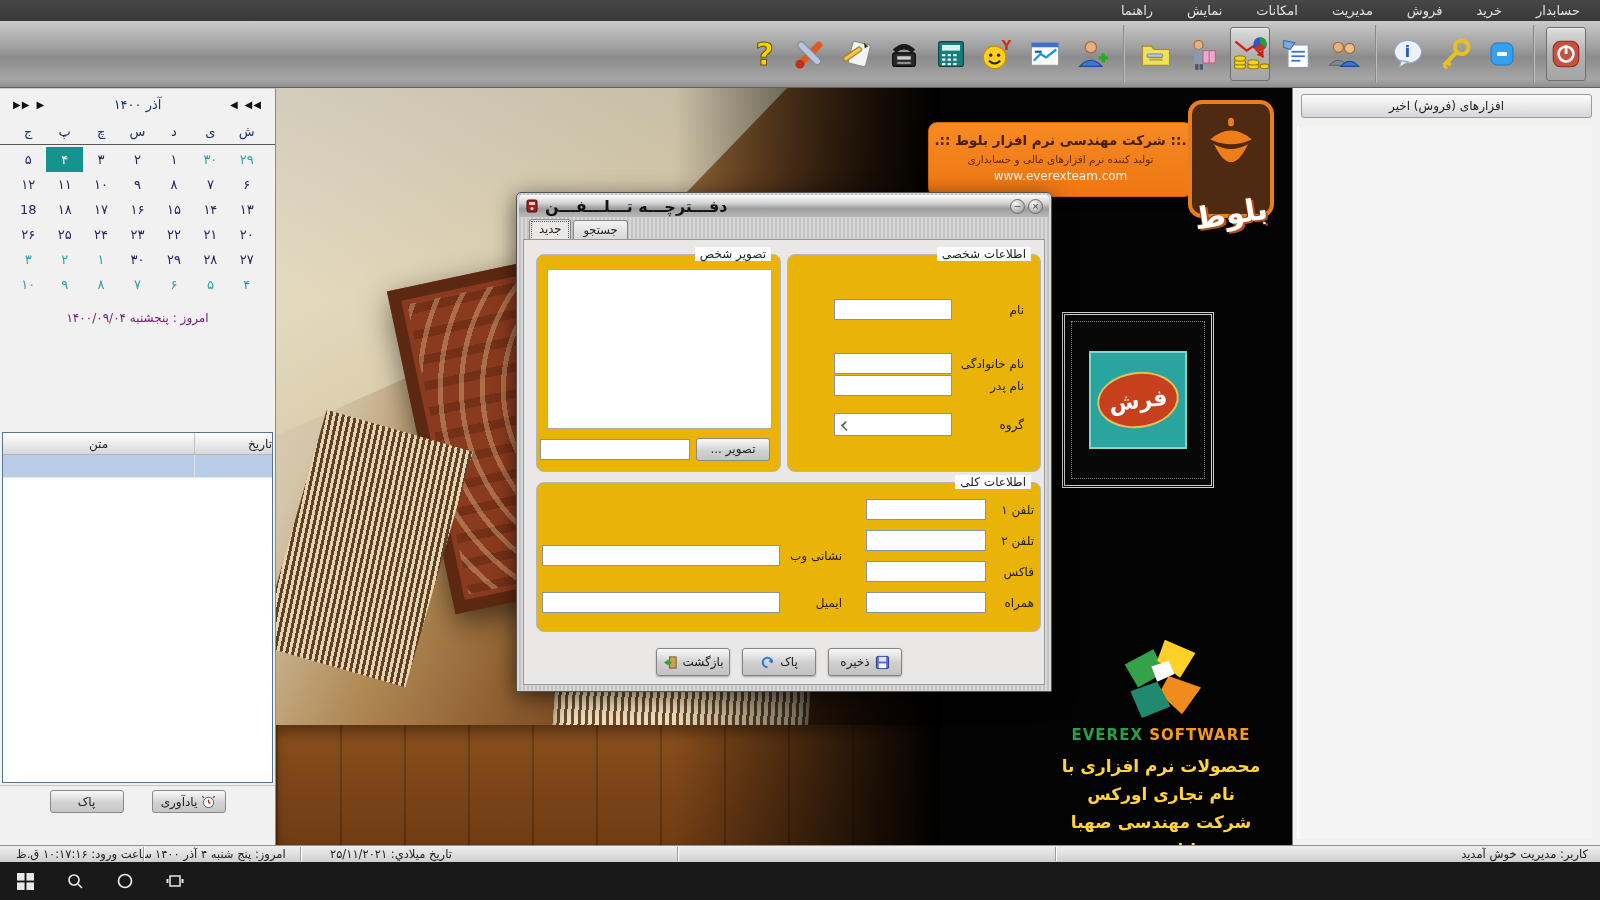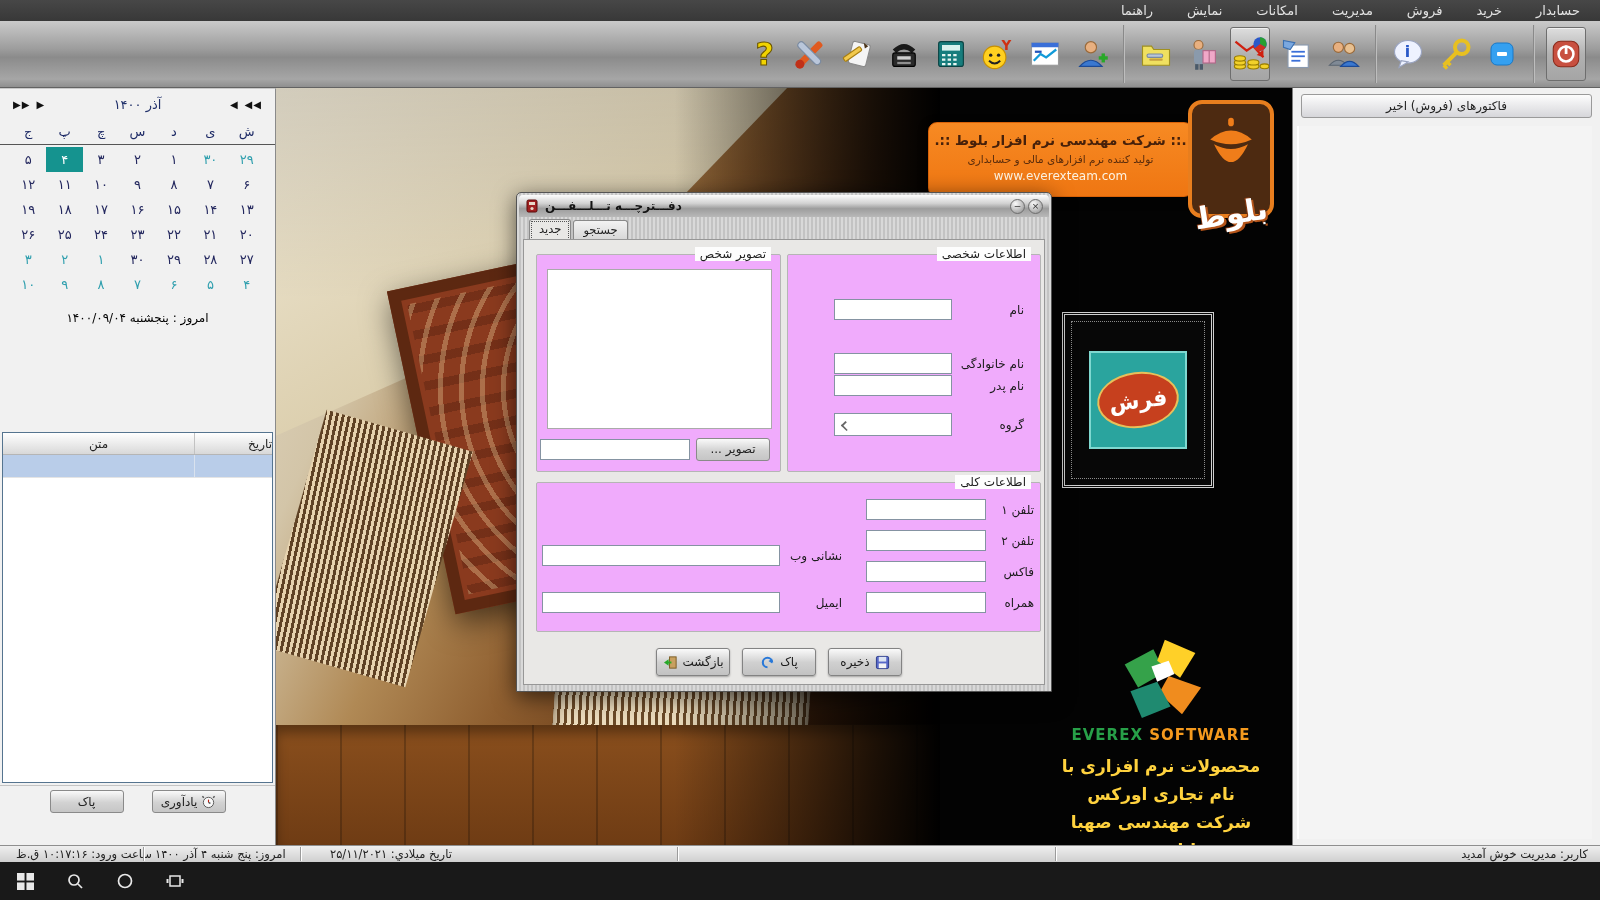--- a/index.html
+++ b/index.html
@@ -33,21 +33,21 @@
   .cal-title { flex:1; text-align:center; font-size:13px; color:#20306a; }
   .cal-nav { font-size:10px; color:#111; letter-spacing:1px; padding:0 3px; }
   .cal-dow, .cal-grid { display:grid; grid-template-columns:repeat(7,1fr); direction:rtl;
     padding:0 10px; text-align:center; }
   .cal-dow { margin-top:10px; border-bottom:1px solid #555; padding-bottom:5px; }
   .cal-dow span { font-size:13px; color:#1d2a66; }
   .cal-grid { margin-top:2px; }
   .cal-day { height:25px; line-height:25px; font-size:13px; color:#23275e; }
   .cal-day.m { color:#2f9fae; }
   .cal-day.sel { background:#15938f; color:#fff; }
-  .today-line { text-align:center; font-size:12px; color:#000000; margin:14px 0 10px; }
+  .today-line { text-align:center; font-size:12px; color:#701a75; margin:14px 0 10px; }
   .notes { position:absolute; left:2px; right:2px; top:343px; bottom:62px;
     background:#fff; border:1px solid #55748f; }
   .notes-head { display:flex; direction:rtl; height:22px;
     background:linear-gradient(#ffffff,#d8d8d8); border-bottom:1px solid #b5b5b5;
     font-size:12px; color:#222; }
   .nh-date { width:78px; border-left:1px solid #c2c2c2; line-height:22px; }
   .nh-text { flex:1; text-align:center; line-height:22px; }
   .notes-row-sel { height:23px; background:#b9cde9; border-bottom:1px solid #e4e4e4; display:flex; direction:rtl; }
   .nr-date { width:78px; border-left:1px solid #d9e2ee; }
   .panel-btnrow { position:absolute; left:0; right:0; bottom:30px; height:30px;
@@ -123,35 +123,35 @@
     direction:rtl; line-height:1.65; }
 
   
   .dialog { position:absolute; left:240px; top:104px; width:536px; height:500px; z-index:10;
     background:repeating-linear-gradient(90deg,#d9d9d9 0 2px,#c3c3c3 2px 4px);
     border:1px solid #545454; border-radius:5px 5px 0 0;
     box-shadow:0 5px 22px rgba(0,0,0,.6); }
   .dlg-title { position:absolute; left:2px; right:2px; top:2px; height:22px;
     background:linear-gradient(#fdfdfd,#d2d2d2 38%,#9d9d9d 62%,#b8b8b8);
     border-radius:4px 4px 0 0; display:flex; align-items:center; padding:0 6px; }
-  .dlg-title-text { font-weight:bold; font-size:12px; color:#141414; margin-right:6px; margin-left:6px; }
+  .dlg-title-text { font-weight:bold; font-size:16px; color:#141414; margin-right:6px; margin-left:6px; }
   .dlg-winbtns { margin-left:auto; display:flex; gap:3px; }
   .winbtn { width:15px; height:15px; border-radius:50%; border:1px solid #6d6d6d;
     background:radial-gradient(circle at 35% 28%,#fafafa,#ababab 72%,#8d8d8d);
     font-size:9px; line-height:12px; text-align:center; color:#333; }
   .dlg-tabs { position:absolute; left:12px; top:27px; display:flex; direction:ltr; }
   .tab { border:1px solid #898989; border-bottom:none; border-radius:3px 3px 0 0;
     background:linear-gradient(#f3f3f3,#cccccc); padding:2px 9px 3px; font-size:11.5px;
     color:#222; margin-right:2px; }
   .tab.active { background:#e9e8e6; position:relative; top:-1px; padding-bottom:10px;
     outline:1px dotted #555; outline-offset:-3px; }
   .dlg-content { position:absolute; left:6px; right:6px; top:46px; bottom:6px;
     background:#e9e8e6; border:1px solid #979797; }
 
-  .group { position:absolute; background:#f0abfc; border:1px solid #b5b5b5; border-radius:2px; direction:rtl; }
+  .group { position:absolute; background:#eab308; border:1px solid #b5b5b5; border-radius:8px; direction:rtl; }
   .group-label { position:absolute; top:-8px; right:9px; background:#fdfdfd;
     padding:0 5px; font-size:12px; color:#1e1e1e; }
   .group.g-photo    { right:auto; left:12px;  top:14px;  width:245px; height:218px; }
   .group.g-personal { left:263px; top:14px;  width:254px; height:218px; }
   .group.g-general  { left:12px;  top:242px; width:505px; height:150px; }
 
   .photo-box { position:absolute; left:10px; top:14px; width:225px; height:160px;
     background:#fff; border:1px solid #aaa; }
   .photo-path { position:absolute; left:3px; top:184px; width:150px; }
   .photo-btn { position:absolute; left:159px; top:183px; width:74px; height:23px;
@@ -400,21 +400,21 @@
         <div class="cal-day">۹</div>
         <div class="cal-day">۱۰</div>
         <div class="cal-day">۱۱</div>
         <div class="cal-day">۱۲</div>
         <div class="cal-day">۱۳</div>
         <div class="cal-day">۱۴</div>
         <div class="cal-day">۱۵</div>
         <div class="cal-day">۱۶</div>
         <div class="cal-day">۱۷</div>
         <div class="cal-day">۱۸</div>
-        <div class="cal-day">۱۹</div>
+        <div class="cal-day">18</div>
         <div class="cal-day">۲۰</div>
         <div class="cal-day">۲۱</div>
         <div class="cal-day">۲۲</div>
         <div class="cal-day">۲۳</div>
         <div class="cal-day">۲۴</div>
         <div class="cal-day">۲۵</div>
         <div class="cal-day">۲۶</div>
         <div class="cal-day">۲۷</div>
         <div class="cal-day">۲۸</div>
         <div class="cal-day">۲۹</div>
@@ -606,21 +606,21 @@
               <rect x="4" y="2" width="8" height="5" fill="#dce4f2"></rect>
               <rect x="4" y="9" width="8" height="5" fill="#f4f4f4"></rect>
             </svg>
         </div>
 
       </div>
     </div>
   </div>
 
   <div class="right-panel">
-    <div class="rp-header">فاکتورهای (فروش) اخیر</div>
+    <div class="rp-header">افزارهای (فروش) اخیر</div>
     <div class="rp-list"></div>
   </div>
 
   <div class="statusbar">
     <span class="cell" style="left:16px;">ساعت ورود: ۱۰:۱۷:۱۶ ق.ظ</span>
     <span class="cell" style="left:155px;">امروز: پنج شنبه ۴ آذر ۱۴۰۰</span>
     <span class="cell" style="left:330px;">تاریخ میلادي: ۲۵/۱۱/۲۰۲۱</span>
     <span class="cell" style="right:12px;">کاربر: مدیریت خوش آمدید</span>
     <span class="ssep" style="left:143px;"></span>
     <span class="ssep" style="left:300px;"></span>

